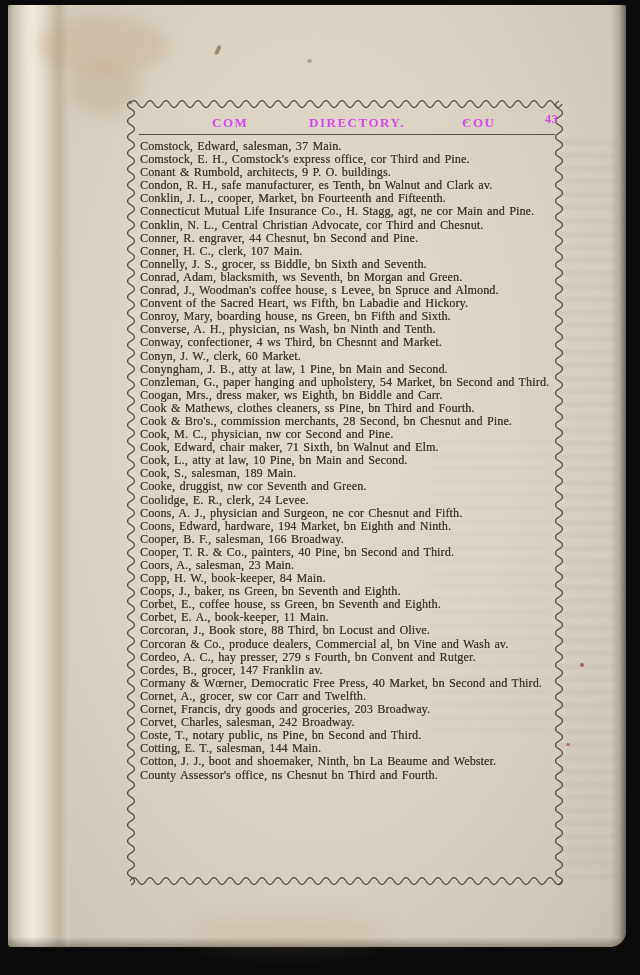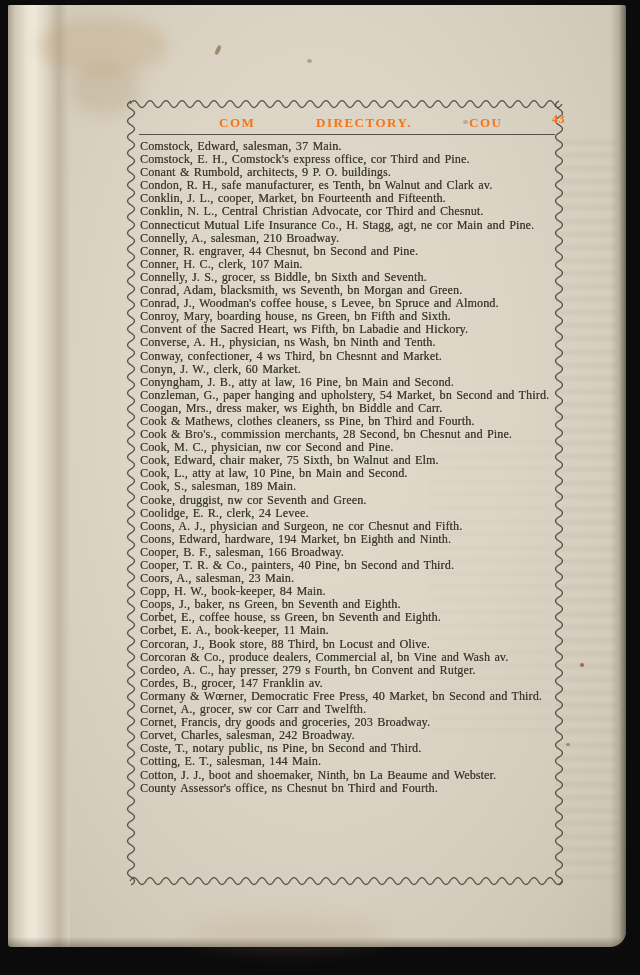--- a/index.html
+++ b/index.html
@@ -54,22 +54,22 @@
   .ghost.g2{left:430px;top:440px;width:120px;height:300px;opacity:.25;}
   
   .wave{position:absolute;pointer-events:none;}
   .wave path{fill:none;stroke:#53514a;stroke-width:1.25;}
   .wave.top{left:129px;top:99px;}
   .wave.bottom{left:129px;top:876px;}
   .wave.left{left:126px;top:100px;}
   .wave.right{left:554px;top:100px;}
   
   .frame{position:absolute;left:130px;top:103px;width:434px;height:783px;}
-  .hdr{position:absolute;top:9px;left:17px;width:100%;height:22px;
-       color:#f97316;font-weight:bold;font-size:13px;letter-spacing:1.5px;}
+  .hdr{position:absolute;top:9px;left:10px;width:100%;height:22px;
+       color:#d946ef;font-weight:bold;font-size:13px;letter-spacing:1.5px;}
   .hdr .com{position:absolute;left:72px;top:3px;}
   .hdr .dir{position:absolute;left:0;right:0;top:3px;text-align:center;}
   .hdr .cou{position:absolute;left:322px;top:3px;}
   .hdr .pagenum{position:absolute;right:16px;top:0;font-size:12px;letter-spacing:.5px;}
   .rule{position:absolute;top:31px;left:9px;right:9px;border-top:1.6px solid #53514a;}
   
   .entries{
     position:absolute;left:10px;top:37px;width:433px;
     font-size:12px;line-height:13.1px;color:#3a382f;
     word-spacing:1.2px;letter-spacing:.15px;
@@ -117,40 +117,39 @@
     <span class="cou">COU</span>
     <span class="pagenum">43</span>
   </div>
   <div class="rule"></div>
   <div class="entries">
       <div class="entry">Comstock, Edward, salesman, 37 Main.</div>
       <div class="entry">Comstock, E. H., Comstock's express office, cor Third and Pine.</div>
       <div class="entry">Conant &amp; Rumbold, architects, 9 P. O. buildings.</div>
       <div class="entry">Condon, R. H., safe manufacturer, es Tenth, bn Walnut and Clark av.</div>
       <div class="entry">Conklin, J. L., cooper, Market, bn Fourteenth and Fifteenth.</div>
+      <div class="entry">Connecticut Mutual Life Insurance Co., H. Stagg, agt, ne cor Main and Pine.</div>
       <div class="entry">Conklin, N. L., Central Christian Advocate, cor Third and Chesnut.</div>
-      <div class="entry">Connecticut Mutual Life Insurance Co., H. Stagg, agt, ne cor Main and Pine.</div>
-      <div class="entry">Connelly, A., salesman, 210 Broadway.</div>
       <div class="entry">Conner, R. engraver, 44 Chesnut, bn Second and Pine.</div>
       <div class="entry">Conner, H. C., clerk, 107 Main.</div>
       <div class="entry">Connelly, J. S., grocer, ss Biddle, bn Sixth and Seventh.</div>
       <div class="entry">Conrad, Adam, blacksmith, ws Seventh, bn Morgan and Green.</div>
       <div class="entry">Conrad, J., Woodman's coffee house, s Levee, bn Spruce and Almond.</div>
+      <div class="entry">Convent of the Sacred Heart, ws Fifth, bn Labadie and Hickory.</div>
       <div class="entry">Conroy, Mary, boarding house, ns Green, bn Fifth and Sixth.</div>
-      <div class="entry">Convent of the Sacred Heart, ws Fifth, bn Labadie and Hickory.</div>
       <div class="entry">Converse, A. H., physician, ns Wash, bn Ninth and Tenth.</div>
       <div class="entry">Conway, confectioner, 4 ws Third, bn Chesnnt and Market.</div>
       <div class="entry">Conyn, J. W., clerk, 60 Market.</div>
-      <div class="entry">Conyngham, J. B., atty at law, 16 Pine, bn Main and Second.</div>
+      <div class="entry">Conyngham, J. B., atty at law, 1 Pine, bn Main and Second.</div>
       <div class="entry">Conzleman, G., paper hanging and upholstery, 54 Market, bn Second and Third.</div>
       <div class="entry">Coogan, Mrs., dress maker, ws Eighth, bn Biddle and Carr.</div>
       <div class="entry">Cook &amp; Mathews, clothes cleaners, ss Pine, bn Third and Fourth.</div>
       <div class="entry">Cook &amp; Bro's., commission merchants, 28 Second, bn Chesnut and Pine.</div>
       <div class="entry">Cook, M. C., physician, nw cor Second and Pine.</div>
-      <div class="entry">Cook, Edward, chair maker, 75 Sixth, bn Walnut and Elm.</div>
+      <div class="entry">Cook, Edward, chair maker, 71 Sixth, bn Walnut and Elm.</div>
       <div class="entry">Cook, L., atty at law, 10 Pine, bn Main and Second.</div>
       <div class="entry">Cook, S., salesman, 189 Main.</div>
       <div class="entry">Cooke, druggist, nw cor Seventh and Green.</div>
       <div class="entry">Coolidge, E. R., clerk, 24 Levee.</div>
       <div class="entry">Coons, A. J., physician and Surgeon, ne cor Chesnut and Fifth.</div>
       <div class="entry">Coons, Edward, hardware, 194 Market, bn Eighth and Ninth.</div>
       <div class="entry">Cooper, B. F., salesman, 166 Broadway.</div>
       <div class="entry">Cooper, T. R. &amp; Co., painters, 40 Pine, bn Second and Third.</div>
       <div class="entry">Coors, A., salesman, 23 Main.</div>
       <div class="entry">Copp, H. W., book-keeper, 84 Main.</div>

